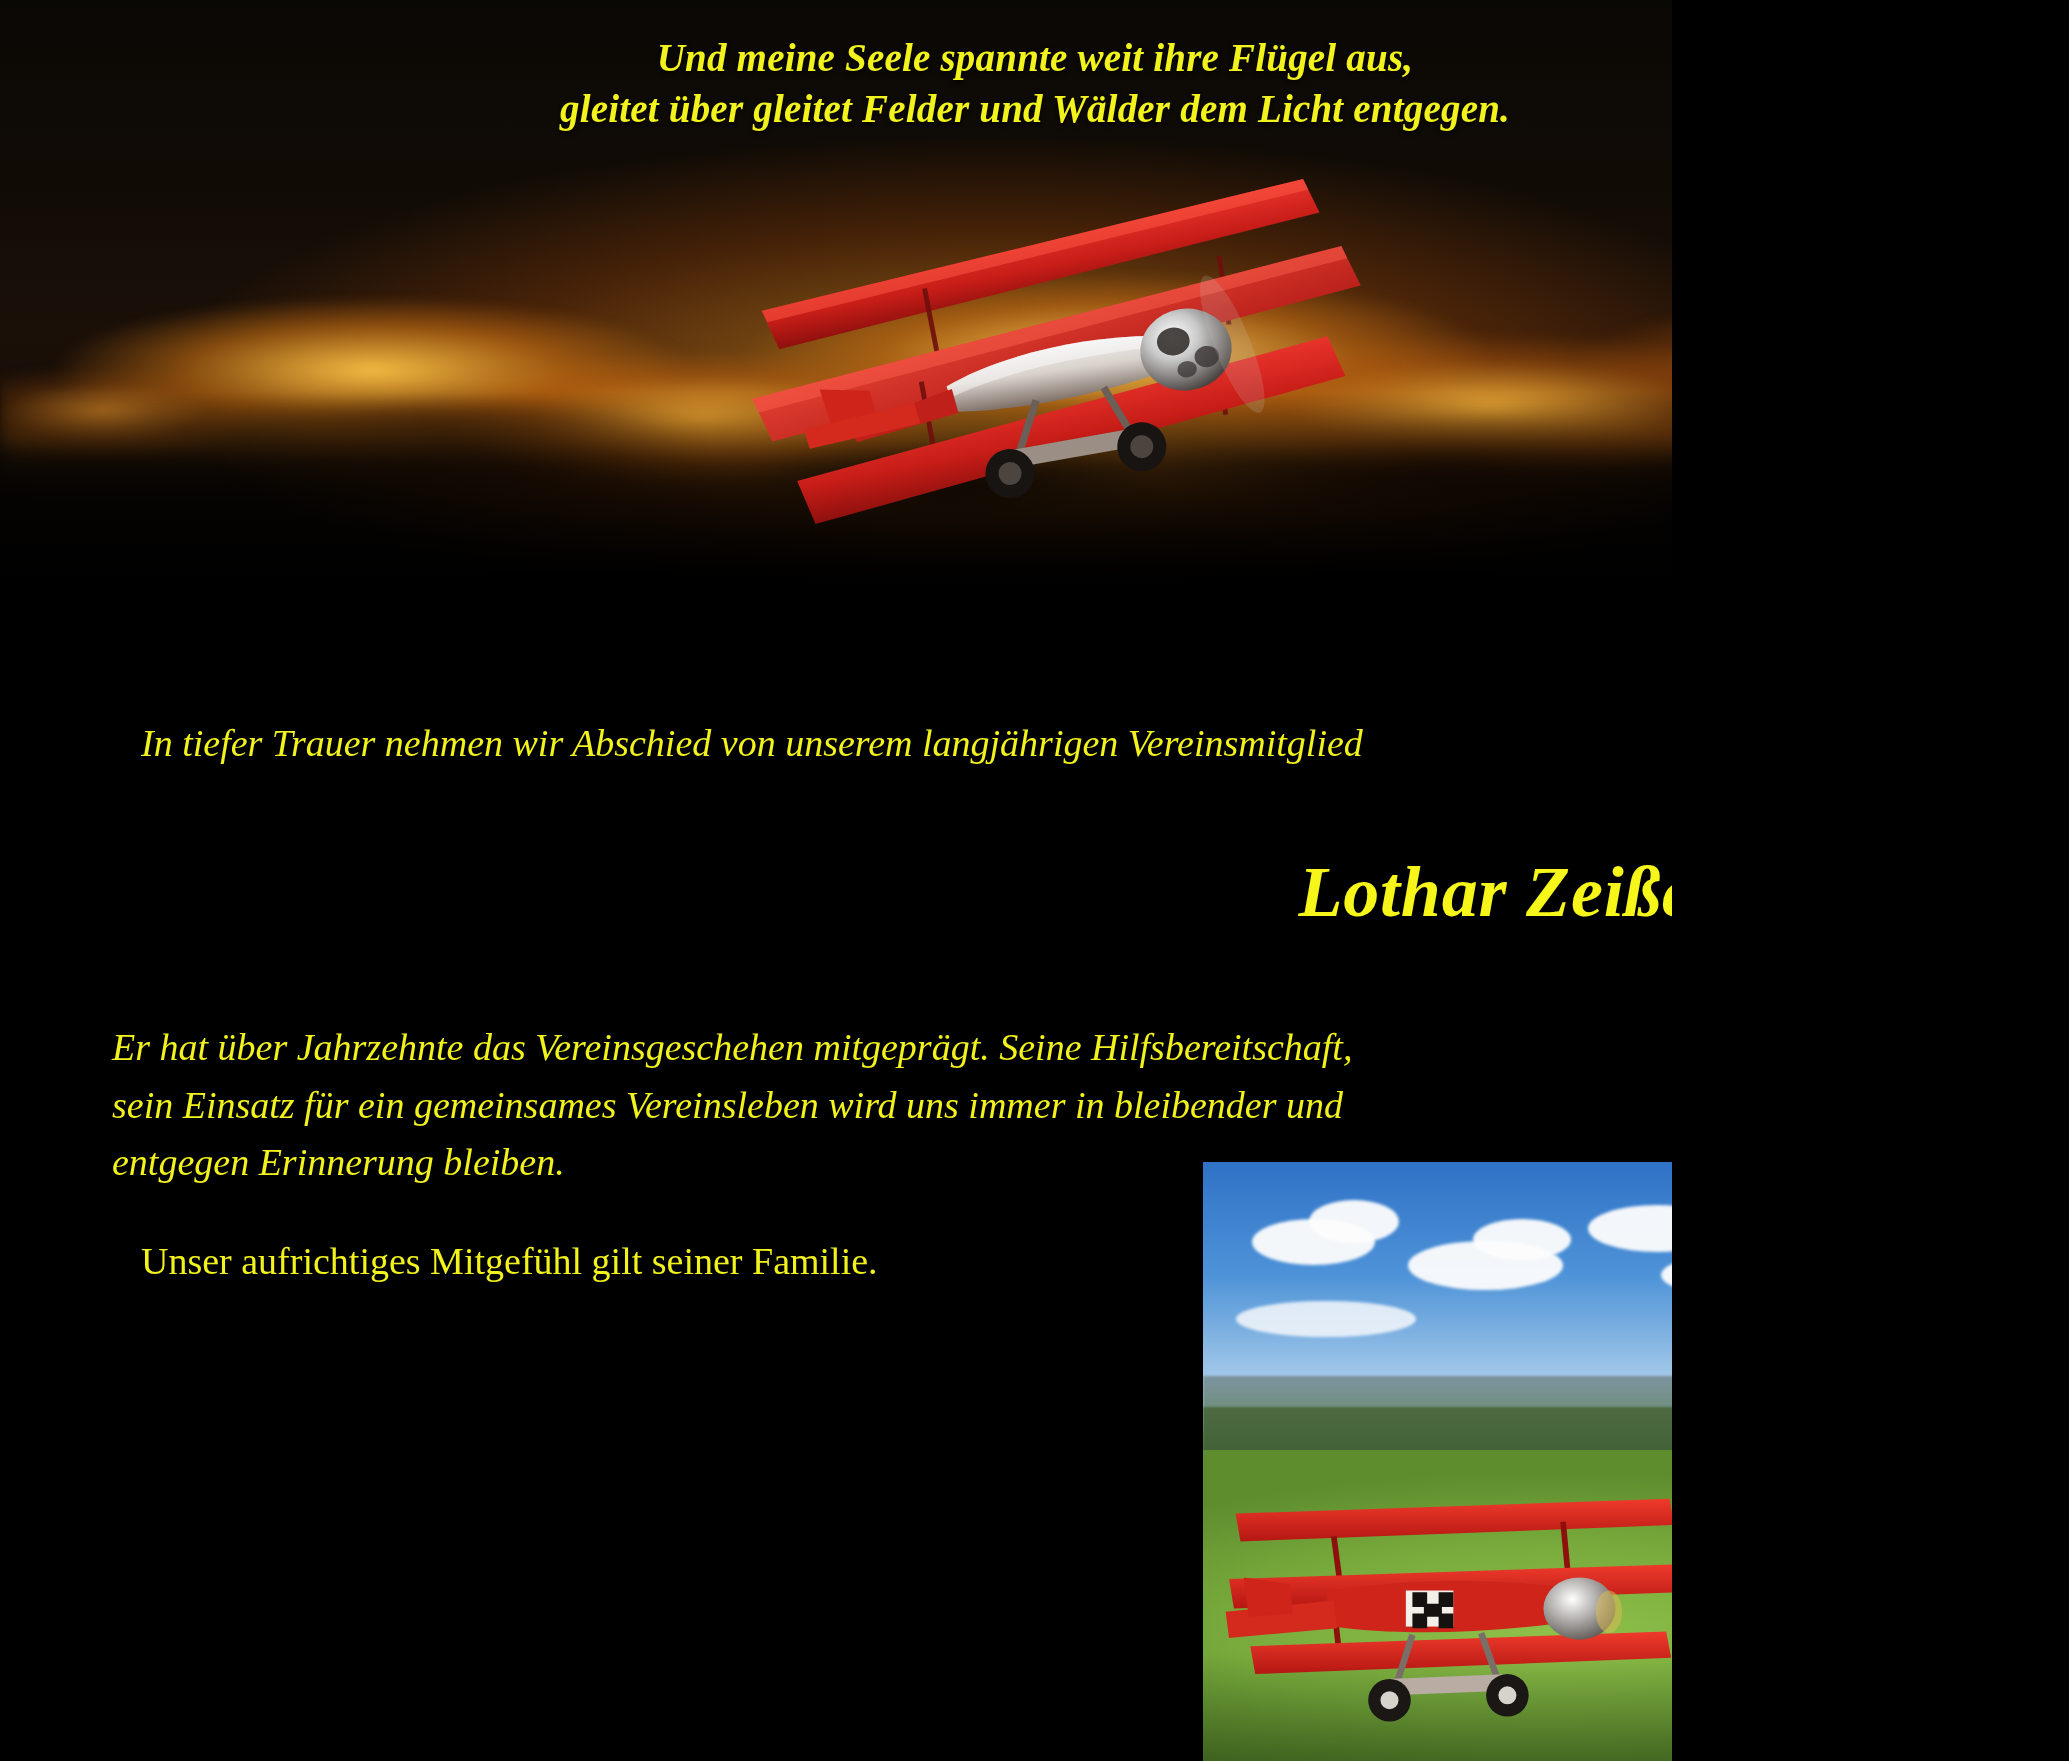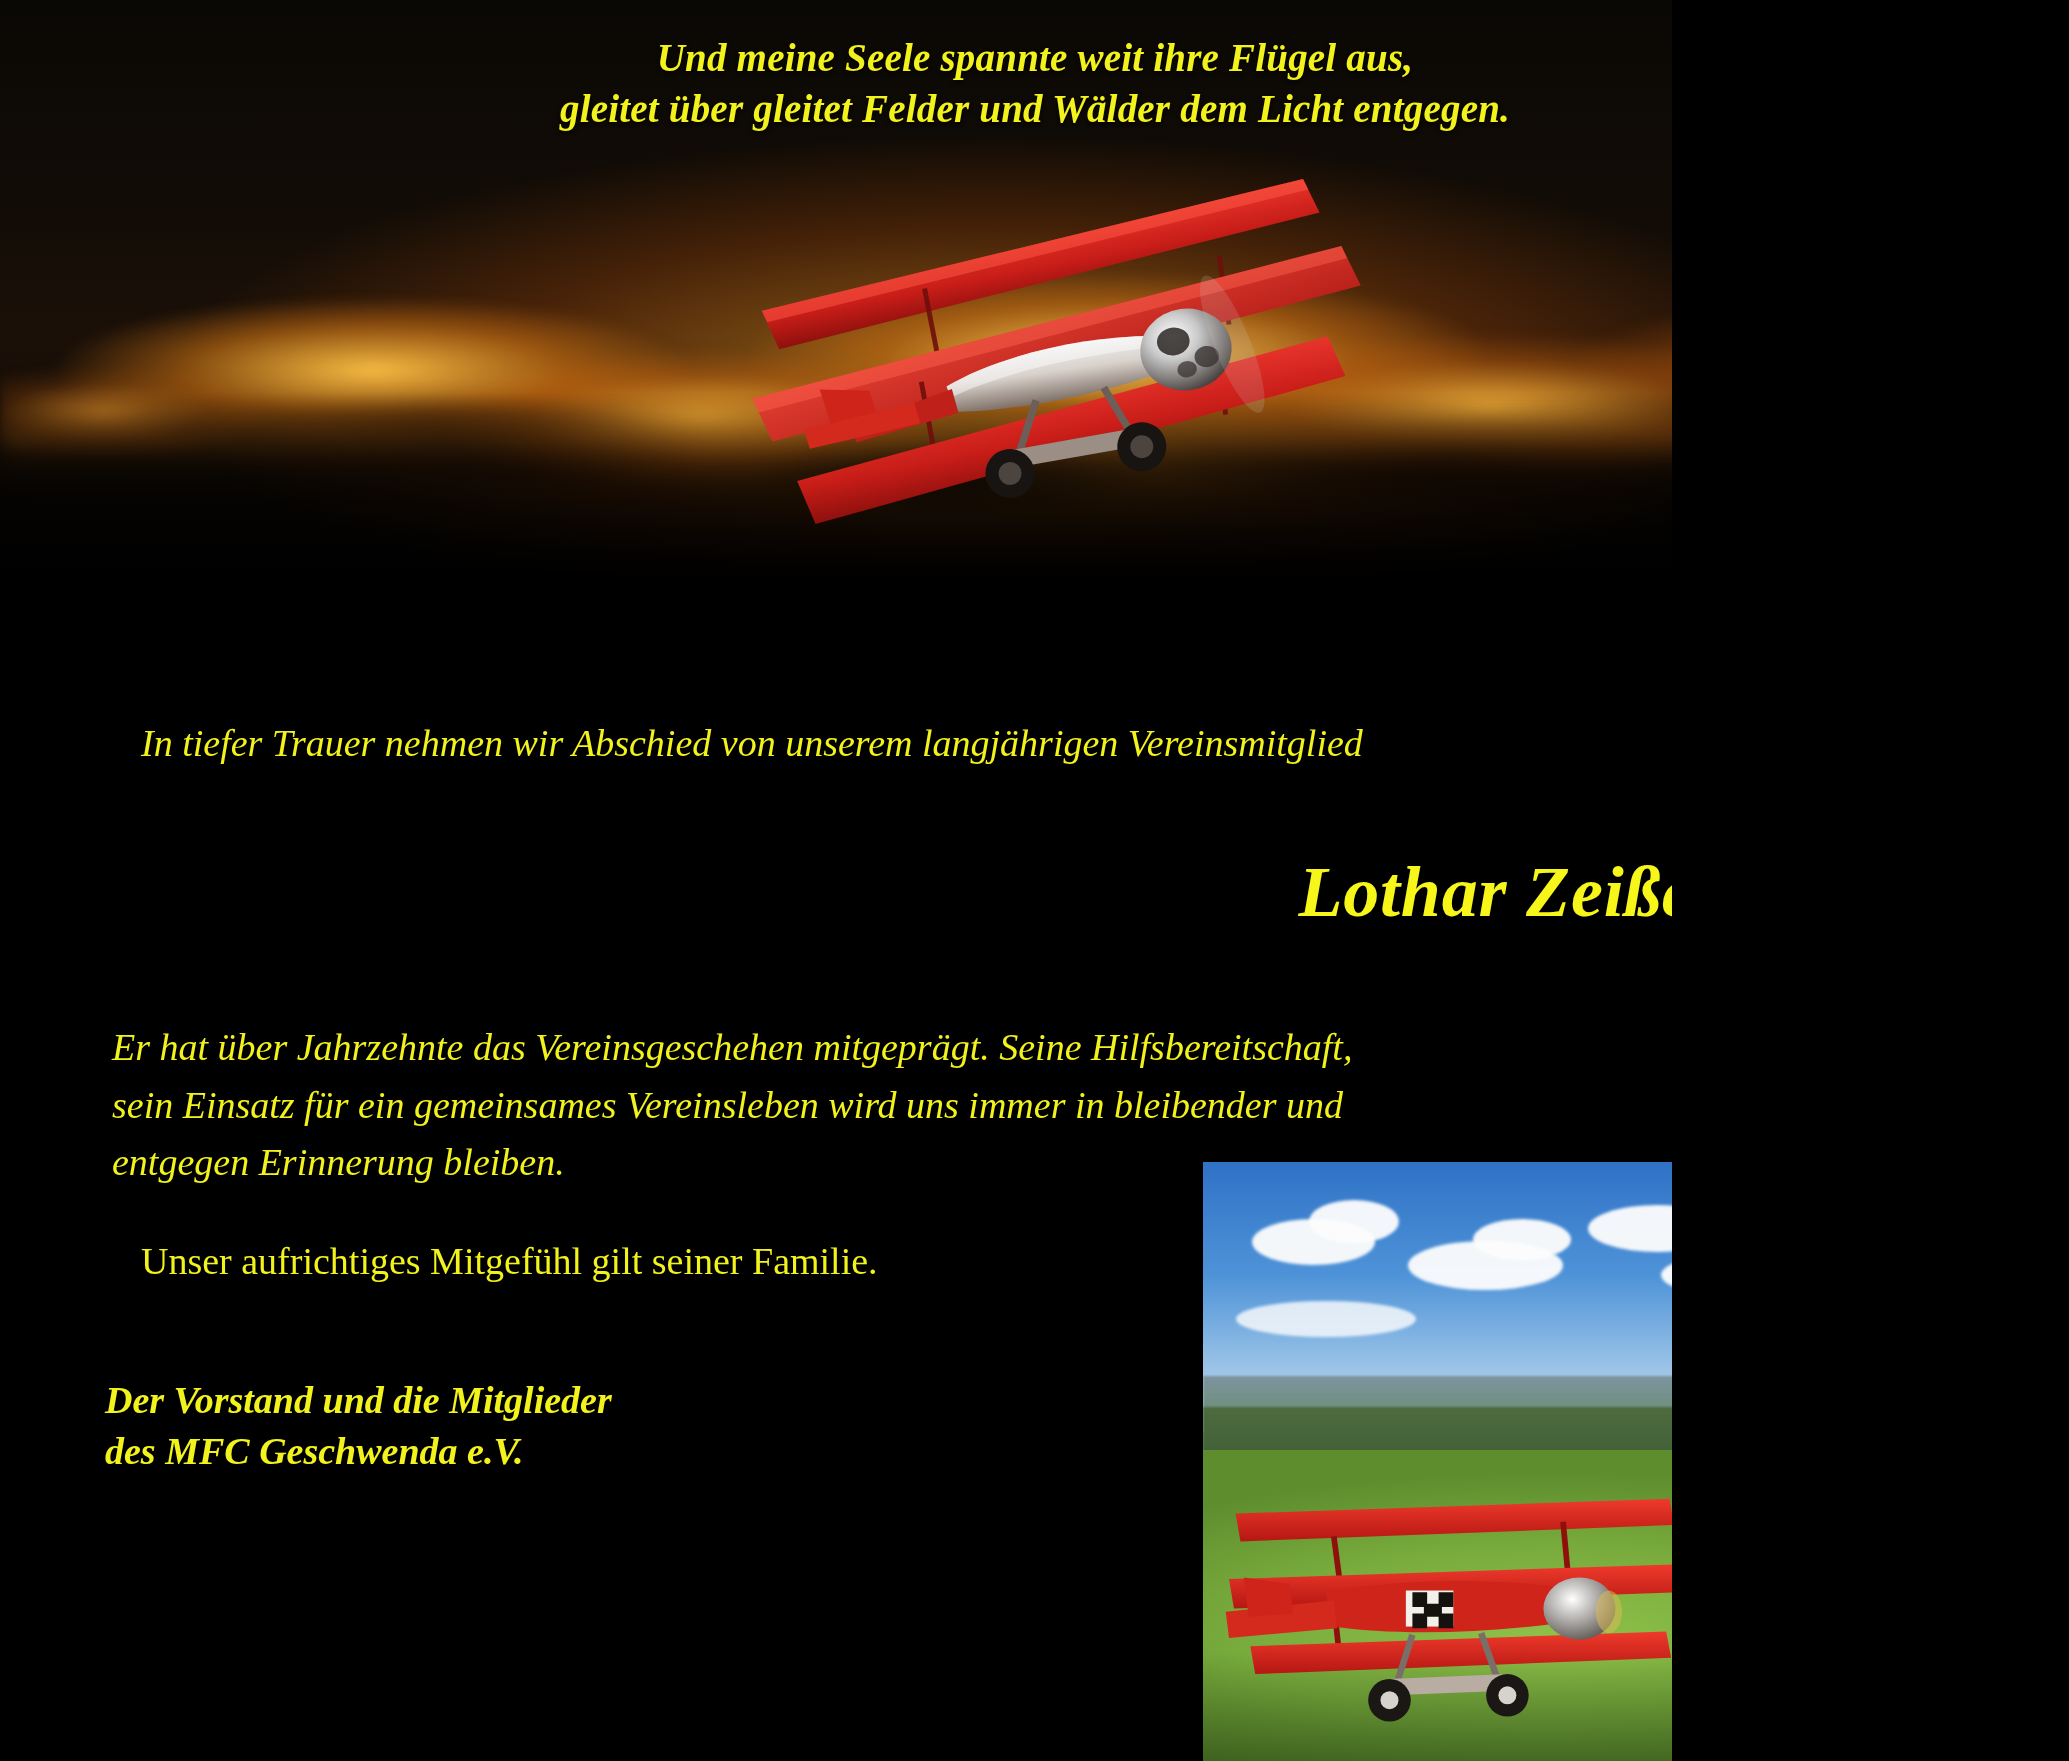--- a/index.html
+++ b/index.html
@@ -336,24 +336,20 @@
   <div class="name">Lothar Zeiße</div>
 
   <div class="body-text">
     <p class="nobreak">Er hat über Jahrzehnte das Vereinsgeschehen mitgeprägt. Seine Hilfsbereitschaft,</p>
     <p class="nobreak">sein Einsatz für ein gemeinsames Vereinsleben wird uns immer in bleibender und</p>
     <p class="nobreak">entgegen Erinnerung bleiben.</p>
   </div>
 
   <div class="sympathy nobreak">Unser aufrichtiges Mitgefühl gilt seiner Familie.</div>
 
-  <div class="signature">
-    <div>Der Vorstand und die Mitglieder</div>
-    <div>des MFC Geschwenda e.V.</div>
-  </div>
 
   <div class="photo">
     <div class="photo-sky"></div>
     <div class="cl" style="left:49px; top:57px; width:123px; height:46px;"></div>
     <div class="cl" style="left:106px; top:38px; width:90px; height:43px;"></div>
     <div class="cl" style="left:205px; top:79px; width:155px; height:49px;"></div>
     <div class="cl" style="left:270px; top:57px; width:98px; height:41px;"></div>
     <div class="cl" style="left:385px; top:43px; width:139px; height:47px;"></div>
     <div class="cl" style="left:458px; top:90px; width:172px; height:46px;"></div>
     <div class="cl" style="left:622px; top:49px; width:147px; height:49px;"></div>

